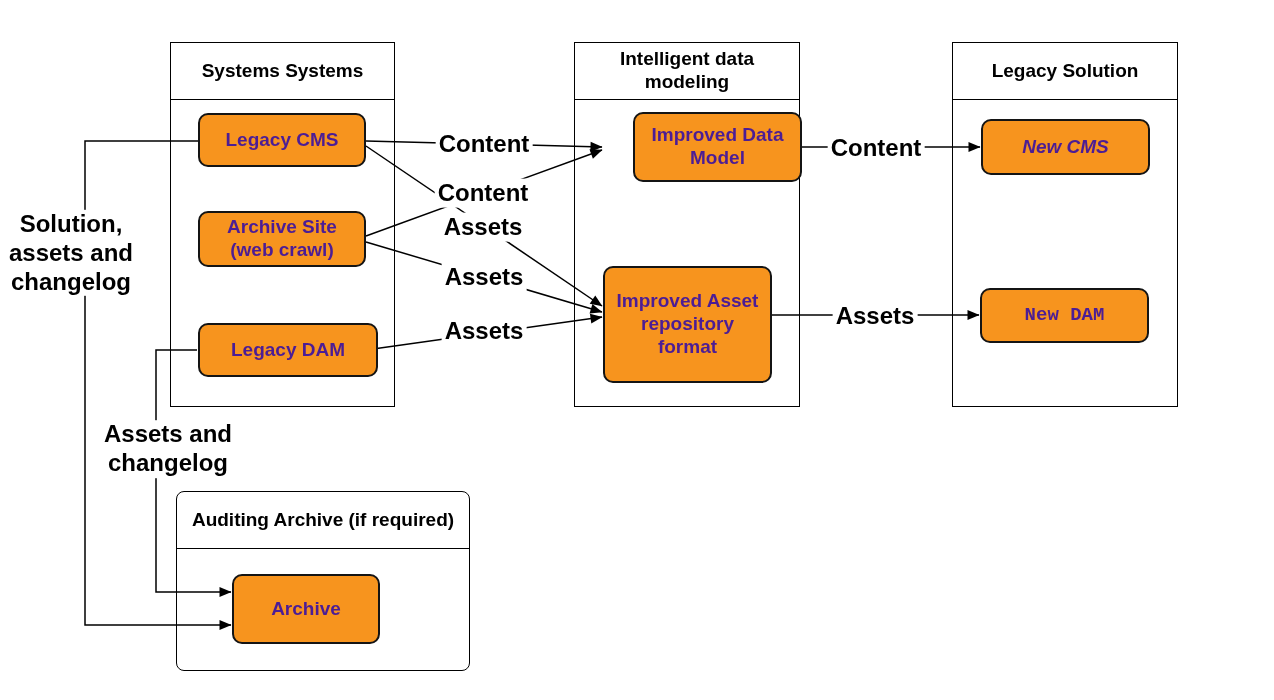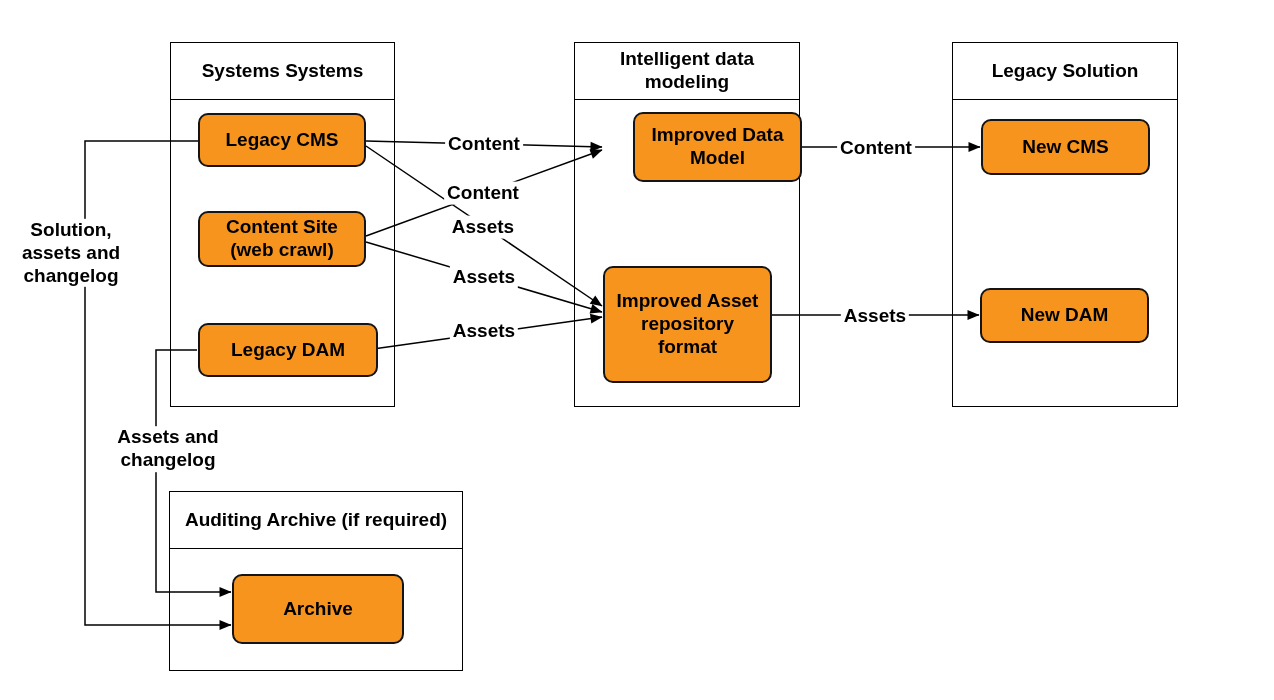--- a/index.html
+++ b/index.html
@@ -30,38 +30,38 @@
     color: #000000;
     text-align: center;
     white-space: pre-line;
   }
   .node {
     position: absolute;
     box-sizing: border-box;
     background: #f7941e;
     border: 2px solid #141414;
     border-radius: 10px;
-    color: #000000;
+    color: #4c1d95;
     font-weight: bold;
     font-size: 19px;
     line-height: 1.2;
     display: flex;
     align-items: center;
     justify-content: center;
     text-align: center;
     white-space: pre-line;
   }
   .edge-label {
     position: absolute;
     transform: translate(-50%, -50%);
     background: #ffffff;
     padding: 0 3px;
     color: #000000;
     font-weight: bold;
-    font-size: 19px;
+    font-size: 24px;
     line-height: 1.2;
     text-align: center;
     white-space: pre-line;
   }
 </style>
 </head>
 <body>
 
 <div class="canvas">
 
@@ -88,43 +88,43 @@
 
   <div class="container" style="left:574px; top:42px; width:226px; height:365px;">
     <div class="container-title">Intelligent data
 modeling</div>
   </div>
 
   <div class="container" style="left:952px; top:42px; width:226px; height:365px;">
     <div class="container-title">Legacy Solution</div>
   </div>
 
-  <div class="container" style="left:169px; top:491px; width:294px; height:180px;">
+  <div class="container" style="left:176px; top:491px; width:294px; height:180px;border-radius:8px;">
     <div class="container-title">Auditing Archive (if required)</div>
   </div>
 
   <div class="node" style="left:198px; top:113px; width:168px; height:54px;">Legacy CMS</div>
 
-  <div class="node" style="left:198px; top:211px; width:168px; height:56px;">Content Site
+  <div class="node" style="left:198px; top:211px; width:168px; height:56px;">Archive Site
 (web crawl)</div>
 
   <div class="node" style="left:198px; top:323px; width:180px; height:54px;">Legacy DAM</div>
 
   <div class="node" style="left:633px; top:112px; width:169px; height:70px;">Improved Data
 Model</div>
 
   <div class="node" style="left:603px; top:266px; width:169px; height:117px;">Improved Asset
 repository
 format</div>
 
-  <div class="node" style="left:981px; top:119px; width:169px; height:56px;">New CMS</div>
+  <div class="node" style="left:981px; top:119px; width:169px; height:56px;font-style:italic;">New CMS</div>
 
-  <div class="node" style="left:980px; top:288px; width:169px; height:55px;">New DAM</div>
+  <div class="node" style="left:980px; top:288px; width:169px; height:55px;font-family:Liberation Mono, monospace;">New DAM</div>
 
-  <div class="node" style="left:232px; top:574px; width:172px; height:70px;">Archive</div>
+  <div class="node" style="left:232px; top:574px; width:148px; height:70px;">Archive</div>
 
   <div class="edge-label" style="left:484px; top:144px;">Content</div>
 
   <div class="edge-label" style="left:483px; top:193px;">Content</div>
 
   <div class="edge-label" style="left:483px; top:227px;">Assets</div>
 
   <div class="edge-label" style="left:484px; top:277px;">Assets</div>
 
   <div class="edge-label" style="left:484px; top:331px;">Assets</div>

